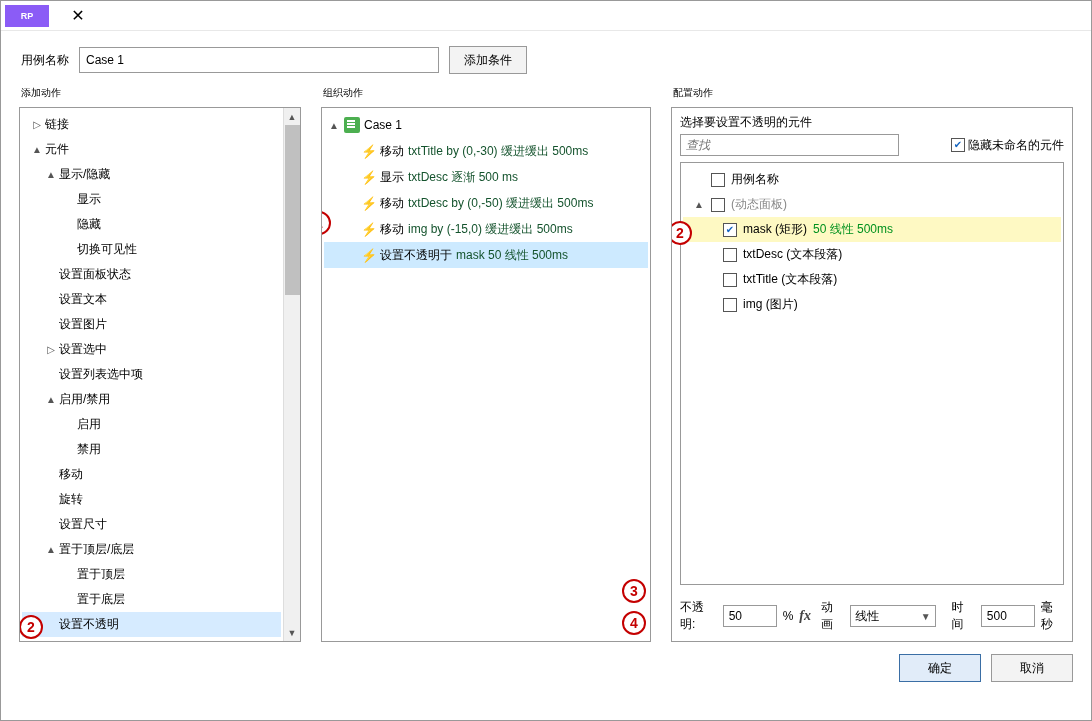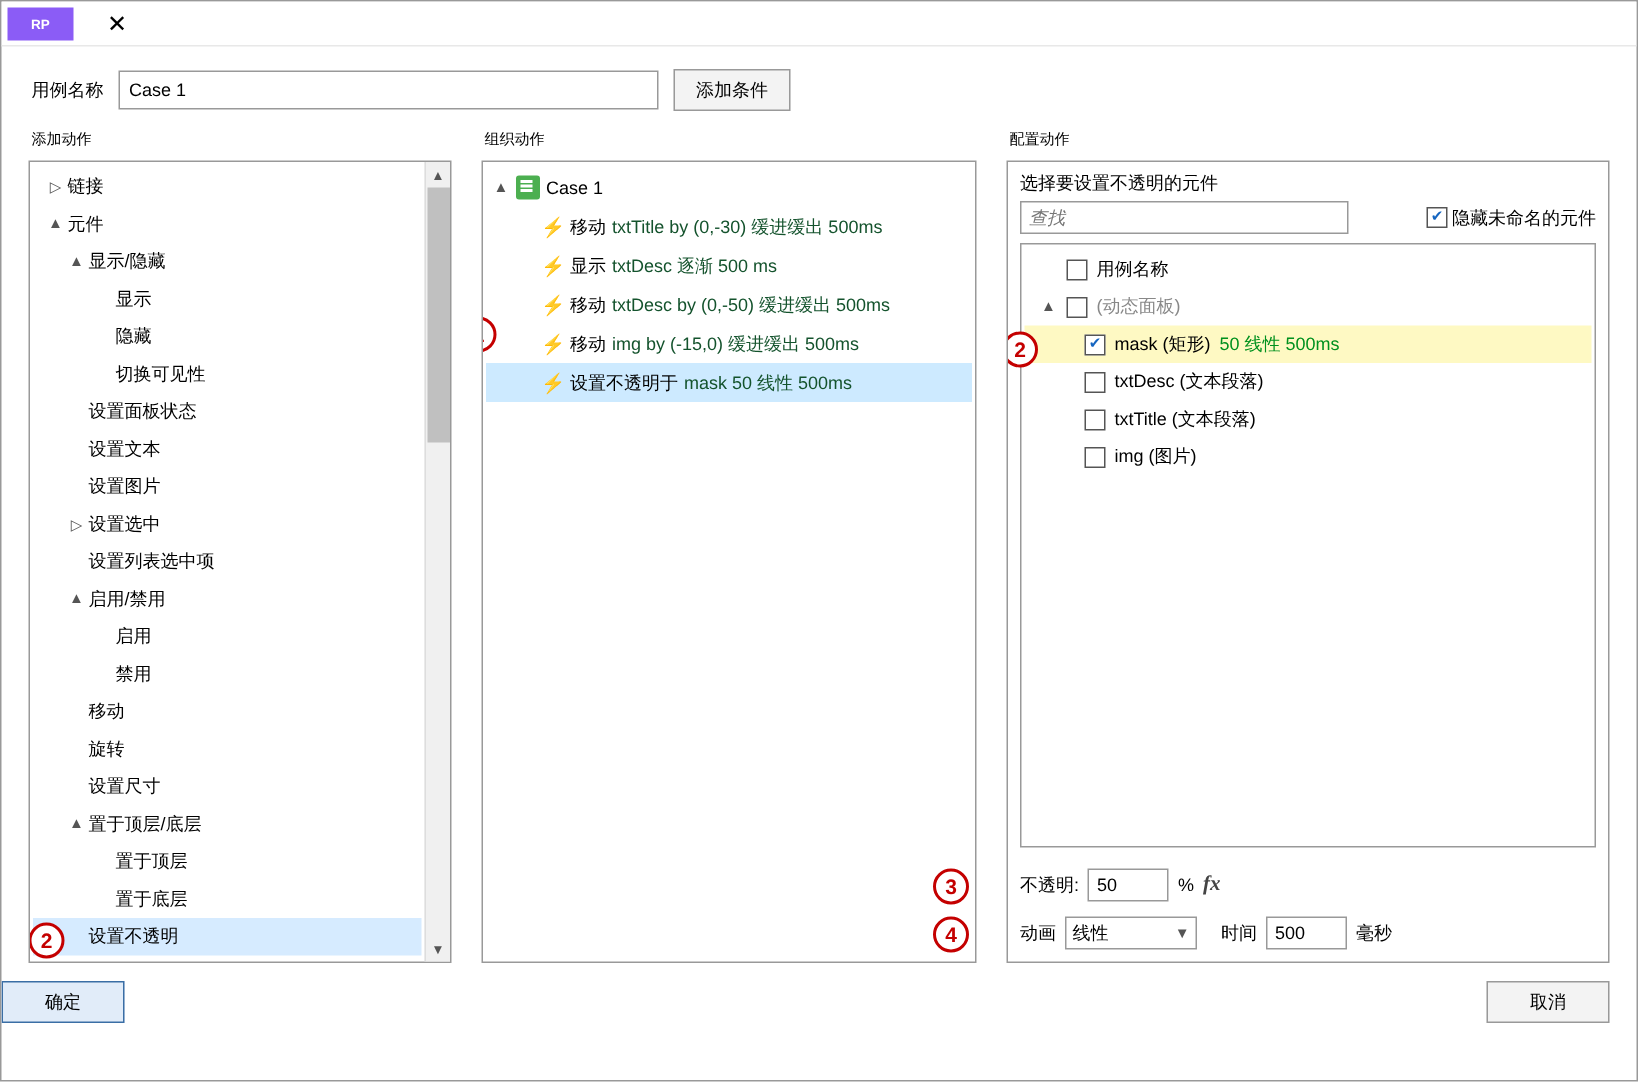--- a/index.html
+++ b/index.html
@@ -69,30 +69,30 @@
   .wrow { display:flex; align-items:center; height:25px; gap:6px; cursor:pointer; }
   .wrow.selected { background:#fef9c3; }
   .wrow .twisty { width:12px; text-align:center; font-size:10px; color:#555; }
   .wrow .spacer { width:12px; }
   .wrow .wname {}
   .wrow .wopt { color:#00911e; }
   .wrow .dim { color:#888; }
   .wind0 { padding-left: 10px; }
   .wind1 { padding-left: 22px; }
 
-  .config-bottom { display:flex; flex-direction:column; gap:10px; padding:6px 8px 8px 8px; }
+  .config-bottom { display:flex; flex-direction:row; gap:10px; padding:6px 8px 8px 8px; }
   .cfg-row { display:flex; align-items:center; gap:6px; }
   .cfg-row input[type=text] { height:22px; border:1px solid #999; padding:0 5px; }
   .cfg-row .numfield { width:54px; }
   .cfg-row .selectbox { width:88px; height:22px; border:1px solid #999; background:#fff; display:flex; align-items:center; justify-content:space-between; padding:0 4px; cursor:pointer; }
   .cfg-row .selectbox .arrow { font-size:10px; color:#555; }
   .fx { font-style:italic; font-weight:bold; font-family: "Times New Roman", serif; font-size:14px; color:#444; cursor:pointer; }
 
   
-  .footer { display:flex; justify-content:space-between; gap:10px; padding: 12px 18px 0 0; }
+  .footer { display:flex; justify-content:flex-end; gap:10px; padding: 12px 18px 0 0; }
   .footer .btn { width:82px; }
 
   
   .anno { position:absolute; width:24px; height:24px; border:2px solid #c40000; border-radius:50%; background:#fff; color:#c40000; font-weight:bold; display:flex; align-items:center; justify-content:center; font-size:14px; z-index:50; }
 </style>
 </head>
 <body>
 
 <div class="titlebar">
   <div class="app-icon">RP</div>

